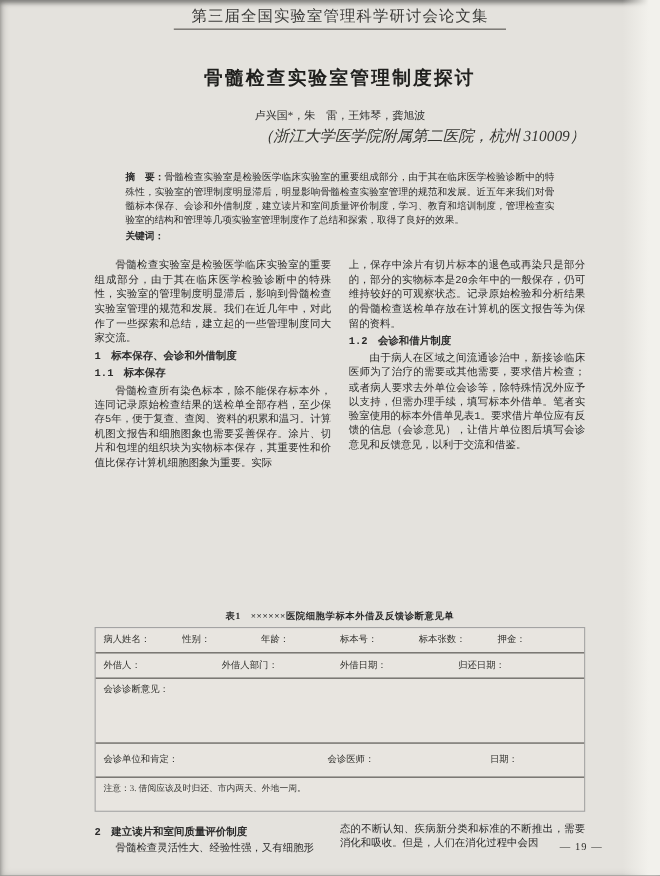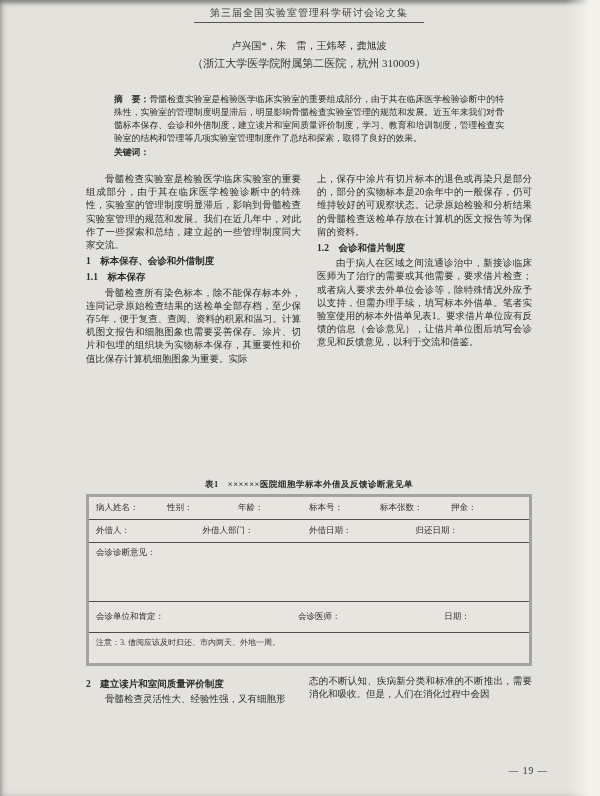--- a/index.html
+++ b/index.html
@@ -12,36 +12,36 @@
     font-family:"Liberation Serif","DejaVu Serif",serif;
     color:#2b2b2b;
     box-shadow:inset 0 3px 4px rgba(60,60,58,.55), inset 3px 0 6px rgba(90,90,88,.25);
   }
   .edge-right{
     position:absolute;top:0;right:0;bottom:0;width:34px;
     background:linear-gradient(90deg, rgba(244,243,240,0), #f2f1ec 70%);
     pointer-events:none;
   }
   .content{position:absolute;left:86px;right:68px;top:0;}
-  .conf-header{padding-top:6px;text-align:center;font-size:10px;letter-spacing:1px;color:#3a3a38;}
+  .conf-header{padding-top:6px;text-align:center;font-size:14px;letter-spacing:1px;color:#3a3a38;}
   .conf-header span{display:inline-block;padding:0 16px 2px;border-bottom:1px solid #55534f;}
   .title{margin-top:32px;text-align:center;font-size:17px;font-weight:bold;letter-spacing:2px;color:#1f1f1d;}
   .authors{margin-top:16px;text-align:center;font-size:10px;}
-  .affiliation{margin-top:3px;text-align:center;font-size:11px;color:#33332f;}
+  .affiliation{margin-top:3px;text-align:right;font-size:14px;color:#33332f;font-style:italic;}
   .abstract{margin:22px 28px 0;font-size:8.8px;line-height:13px;text-align:justify;}
   .abstract b,.keywords b{font-weight:bold;}
   .keywords{margin:1px 28px 0;font-size:8.8px;line-height:13px;}
   .columns{margin-top:14px;display:flex;gap:16px;height:300px;overflow:hidden;}
-  .col{flex:1;font-size:9.5px;line-height:13.2px;text-align:justify;}
+  .col{flex:1;font-size:9.5px;line-height:13.2px;text-align:justify;font-family:Liberation Mono, monospace;}
   .para{margin:0;}
   .indent{text-indent:2em;}
   .sec-h{margin:3px 0 2px;font-weight:bold;font-size:9.5px;}
-  .table-block{margin-top:6px;}
+  .table-block{margin-top:20px;}
   .tcaption{text-align:center;font-size:8.5px;font-weight:bold;margin-bottom:3px;letter-spacing:.5px;}
-  .form{border:3px solid #a3a3a3;font-size:8.5px;color:#2e2e2a;background:rgba(238,236,231,.4);}
+  .form{border:1px solid #a3a3a3;font-size:8.5px;color:#2e2e2a;background:rgba(238,236,231,.4);}
   .frow{display:flex;align-items:center;padding:0 7px;border-bottom:1px solid #4d4b47;}
   .frow:last-child{border-bottom:none;}
   .r1{height:22px;}
   .r2{height:22px;}
   .r3{height:54px;align-items:flex-start;padding-top:4px;text-align:right;}
   .r4{height:30px;gap:24px;}
   .rnote{height:26px;align-items:flex-start;padding-top:4px;font-size:8px;color:#3a3a36;}
   .ffield{flex:1;white-space:nowrap;}
   .r4 .f-wide{flex:1.6;}
   .r4 .f-mid{flex:1.1;}
@@ -54,20 +54,21 @@
 
 <div class="page">
   <div class="edge-right"></div>
 
   <div class="content">
 
     <div class="conf-header">
       <span>第三届全国实验室管理科学研讨会论文集</span>
     </div>
 
+    <div class="title">骨髓检查实验室管理制度探讨</div>
 
     <div class="authors">卢兴国*，朱　雷，王炜琴，龚旭波</div>
     <div class="affiliation">（浙江大学医学院附属第二医院，杭州 310009）</div>
 
     <p class="abstract"><b>摘　要：</b><span>骨髓检查实验室是检验医学临床实验室的重要组成部分，由于其在临床医学检验诊断中的特殊性，实验室的管理制度明显滞后，明显影响骨髓检查实验室管理的规范和发展。近五年来我们对骨髓标本保存、会诊和外借制度，建立读片和室间质量评价制度，学习、教育和培训制度，管理检查实验室的结构和管理等几项实验室管理制度作了总结和探索，取得了良好的效果。</span></p>
 
     <p class="keywords"><b>关键词：</b><span></span></p>
 
     <div class="columns">
       <div class="col">

